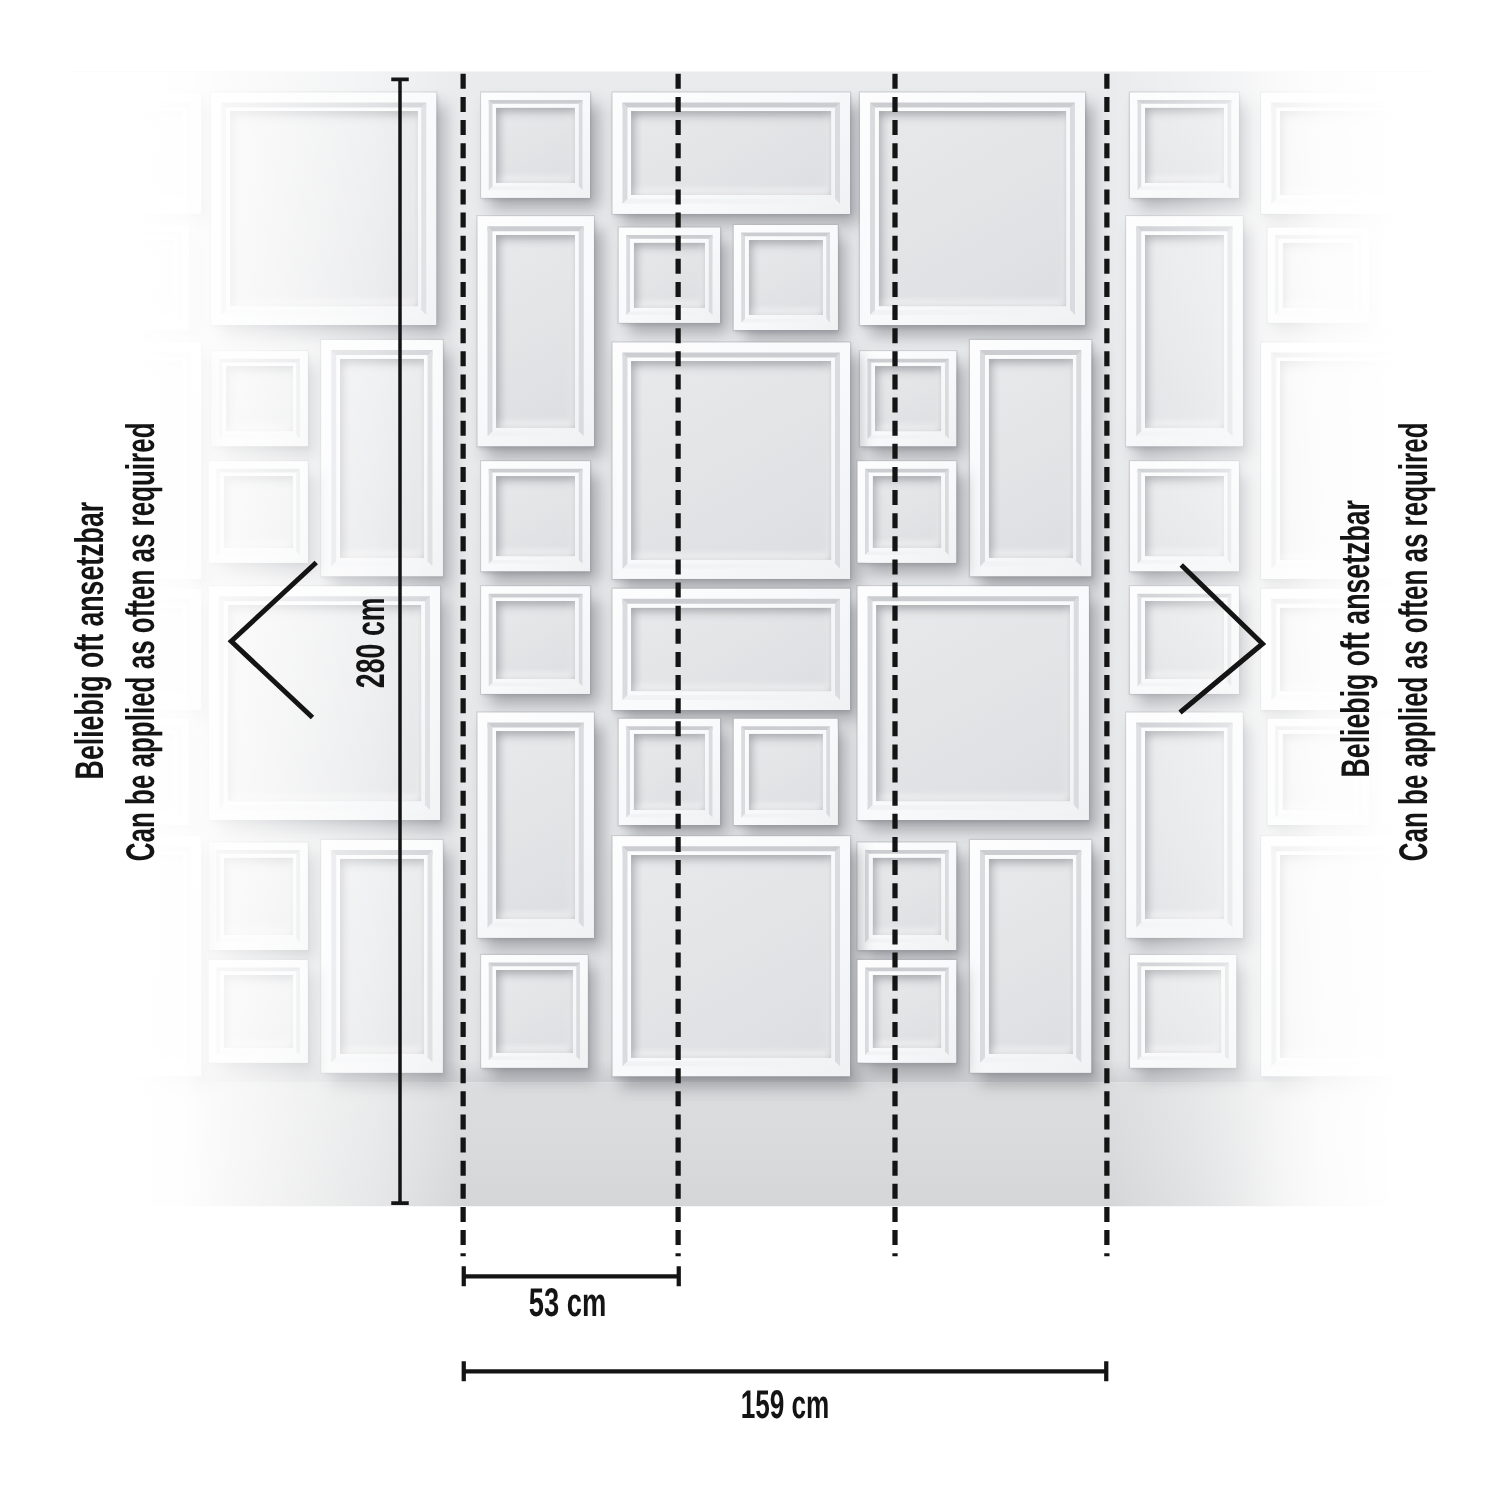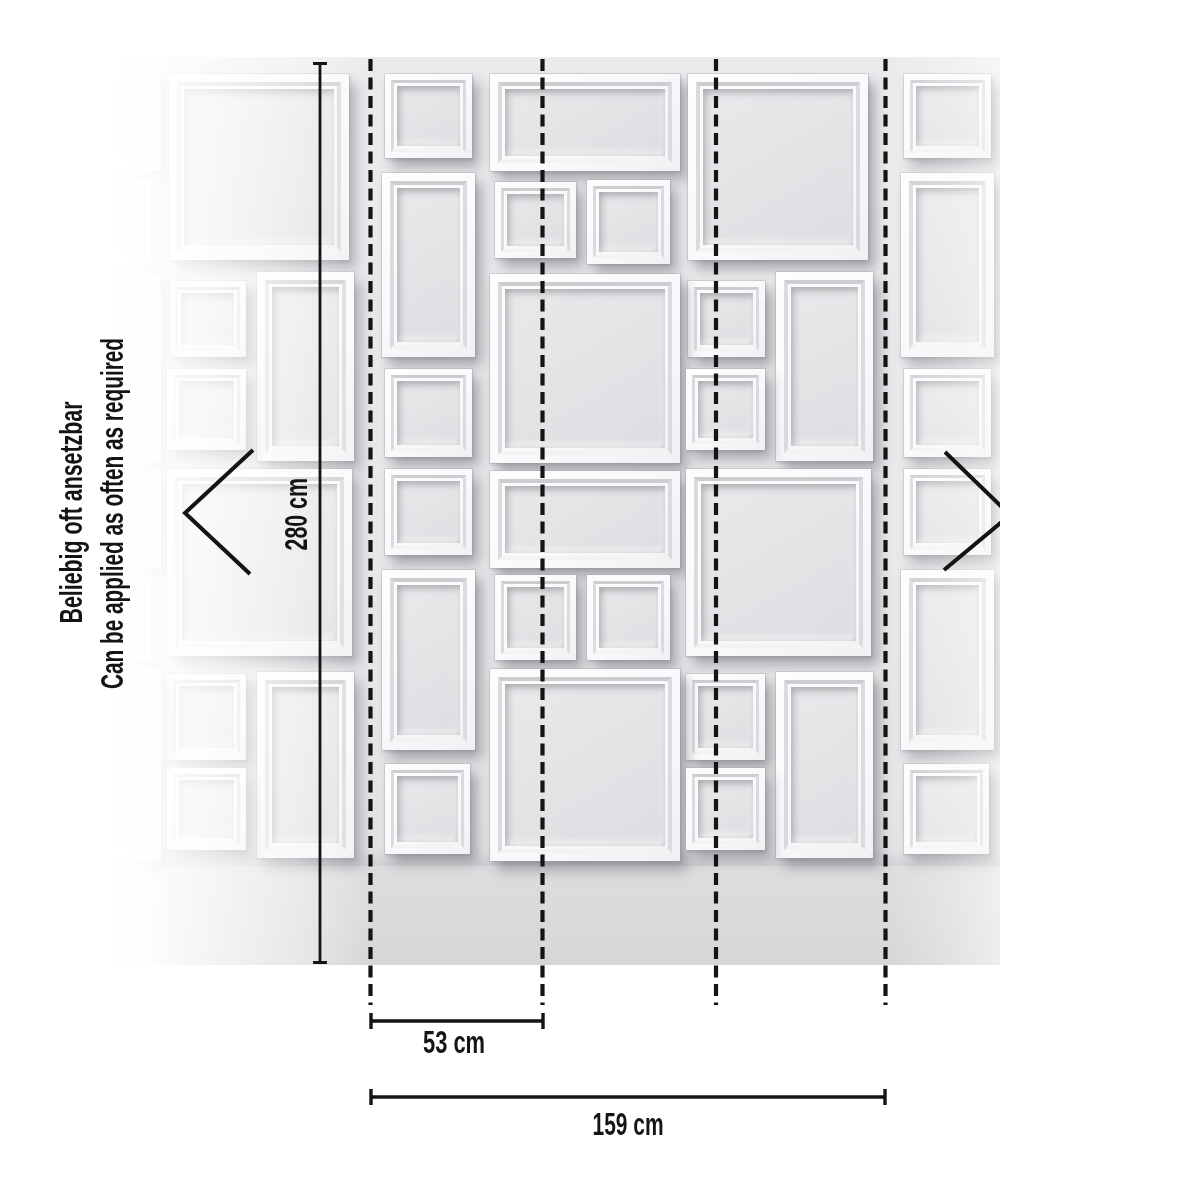--- a/index.html
+++ b/index.html
@@ -1,15 +1,15 @@
 <!DOCTYPE html>
 <html><head><meta charset="utf-8">
 <style>
 html,body{margin:0;padding:0;background:#fff;}
-#page{position:relative;width:1000px;height:1200px;background:#fff;overflow:hidden;font-family:"Liberation Sans",sans-serif;}
+#page{position:relative;width:1200px;height:1200px;background:#fff;overflow:hidden;font-family:"Liberation Sans",sans-serif;}
 #wall{position:absolute;left:0;top:0;width:1200px;height:1200px;}
 .f{position:absolute;background:linear-gradient(135deg,#fdfdfe 0%,#f8f9fa 55%,#f0f1f3 100%);box-shadow:0 0 0 1px rgba(150,154,160,.28),7px 9px 12px rgba(96,99,106,.48),1px 2px 3px rgba(96,99,106,.22);}
 .f>.m{position:absolute;inset:8px;border:4px solid;border-color:#cbcdd1 #d9dbde #f2f3f5 #d9dbde;}
 .f>.p{position:absolute;inset:15px;background:linear-gradient(150deg,#e8e9eb 0%,#e3e4e6 50%,#dddee1 100%);box-shadow:inset 0 4px 7px rgba(88,91,98,.34),inset 4px 0 6px rgba(88,91,98,.18),inset -3px -4px 6px rgba(255,255,255,.75);}
 .f.s>.m{inset:6px;border-width:3px;}
 .f.s>.p{inset:12px;}
 .ov{position:absolute;top:57px;height:909px;pointer-events:none;}
 </style></head>
 <body>
 <div id="page">

